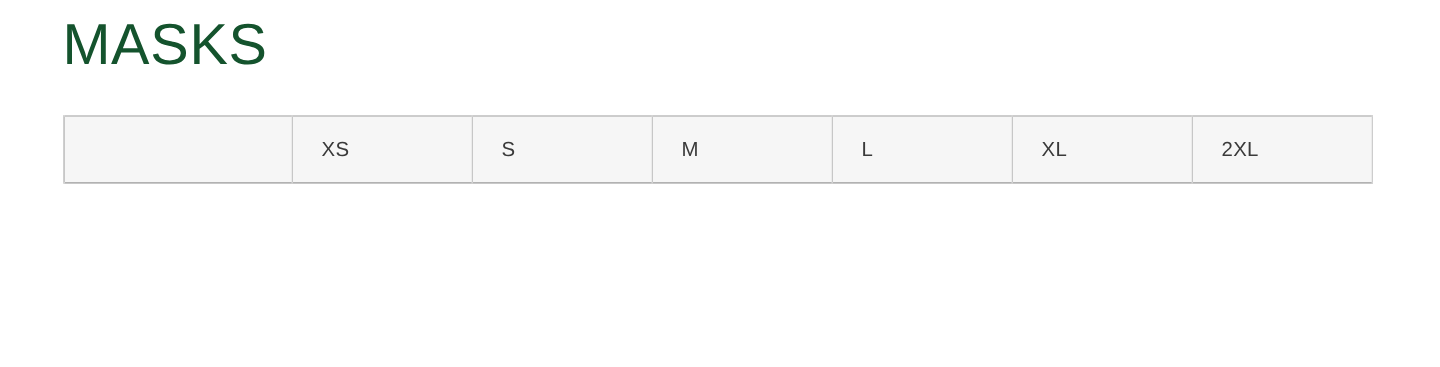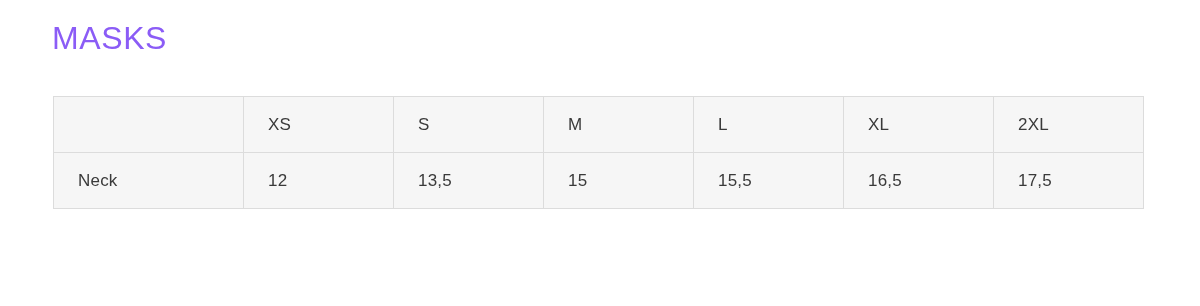--- a/index.html
+++ b/index.html
@@ -17,24 +17,24 @@
   .page {
     position: relative;
     width: 1200px;
     height: 306px;
     background: #ffffff;
   }
   .page-title {
     position: absolute;
     left: 52px;
     top: 14px;
-    font-size: 32px;
+    font-size: 48px;
     font-weight: 300;
     letter-spacing: 0.6px;
-    color: #8b5cf6;
+    color: #14532d;
     line-height: 48px;
     white-space: nowrap;
   }
   .size-table-wrap {
     position: absolute;
     left: 53px;
     top: 96px;
     width: 1090px;
   }
   table.size-table {
@@ -96,26 +96,17 @@
           <th></th>
           <th>XS</th>
           <th>S</th>
           <th>M</th>
           <th>L</th>
           <th>XL</th>
           <th>2XL</th>
         </tr>
       </thead>
       <tbody>
-        <tr class="row-even">
-          <td class="row-label">Neck</td>
-          <td>12</td>
-          <td>13,5</td>
-          <td>15</td>
-          <td>15,5</td>
-          <td>16,5</td>
-          <td>17,5</td>
-        </tr>
       </tbody>
     </table>
   </div>
 
 </div>
 
 </body></html>

